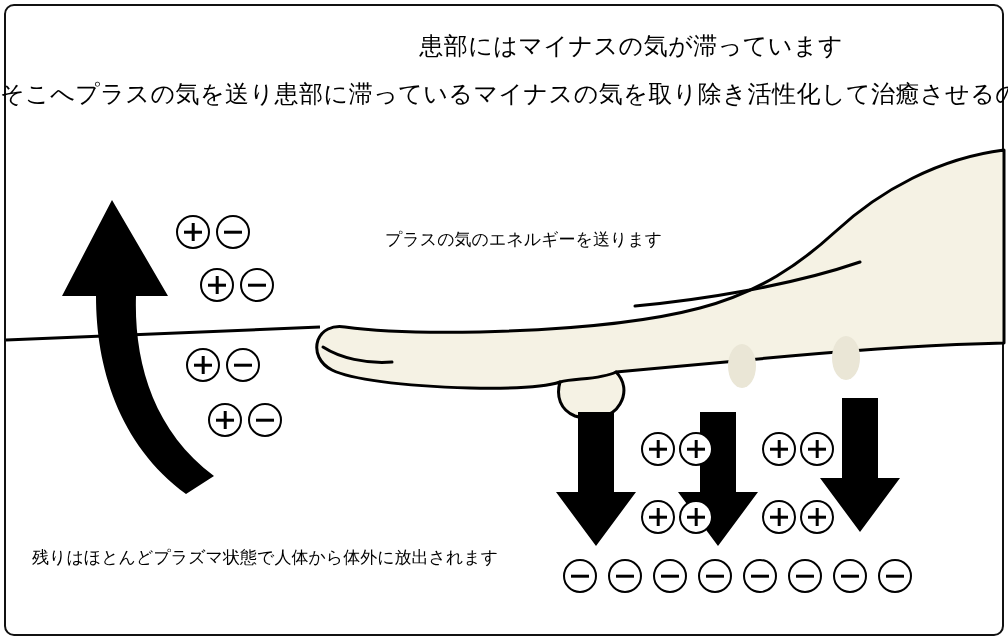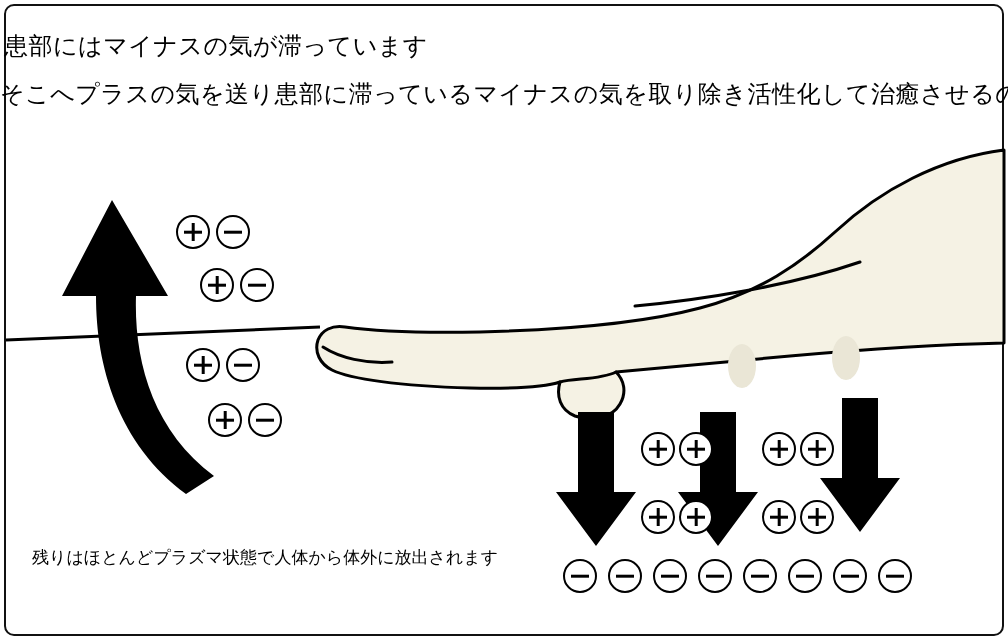--- a/index.html
+++ b/index.html
@@ -26,24 +26,24 @@
     box-sizing: border-box;
     background: #ffffff;
   }
   .txt {
     position: absolute;
     color: #000000;
     white-space: nowrap;
     font-family: "Liberation Sans", sans-serif;
   }
   #title-line1 {
-    left: 4px;
+    left: 12px;
     top: 30px;
     width: 831px;
-    text-align: left;
+    text-align: right;
     font-size: 24px;
     letter-spacing: 0.5px;
   }
   #title-line2 {
     left: 0;
     top: 78px;
     width: 1008px;
     text-align: center;
     font-size: 24px;
     letter-spacing: 0.5px;
@@ -141,20 +141,21 @@
              L 62 296
              Z" fill="#000000"></path>
 
     <path d="M 578 412 L 614 412 L 614 492 L 636 492 L 596 546 L 556 492 L 578 492 Z" fill="#000000"></path>
     <path d="M 700 412 L 736 412 L 736 492 L 758 492 L 718 546 L 678 492 L 700 492 Z" fill="#000000"></path>
     <path d="M 842 398 L 878 398 L 878 478 L 900 478 L 860 532 L 820 478 L 842 478 Z" fill="#000000"></path>
   </svg>
 
   <div class="txt" id="title-line1">患部にはマイナスの気が滞っています</div>
   <div class="txt" id="title-line2">そこへプラスの気を送り患部に滞っているマイナスの気を取り除き活性化して治癒させるのです</div>
+  <div class="txt" id="label-plus-energy">プラスの気のエネルギーを送ります</div>
   <div class="txt" id="label-plasma">残りはほとんどプラズマ状態で人体から体外に放出されます</div>
 
   <div id="symbols">
       <div class="sym plus" style="left: 176px; top: 215px;"></div>
       <div class="sym minus" style="left: 216px; top: 215px;"></div>
       <div class="sym plus" style="left: 200px; top: 268px;"></div>
       <div class="sym minus" style="left: 240px; top: 268px;"></div>
       <div class="sym plus" style="left: 186px; top: 348px;"></div>
       <div class="sym minus" style="left: 226px; top: 348px;"></div>
       <div class="sym plus" style="left: 208px; top: 403px;"></div>

